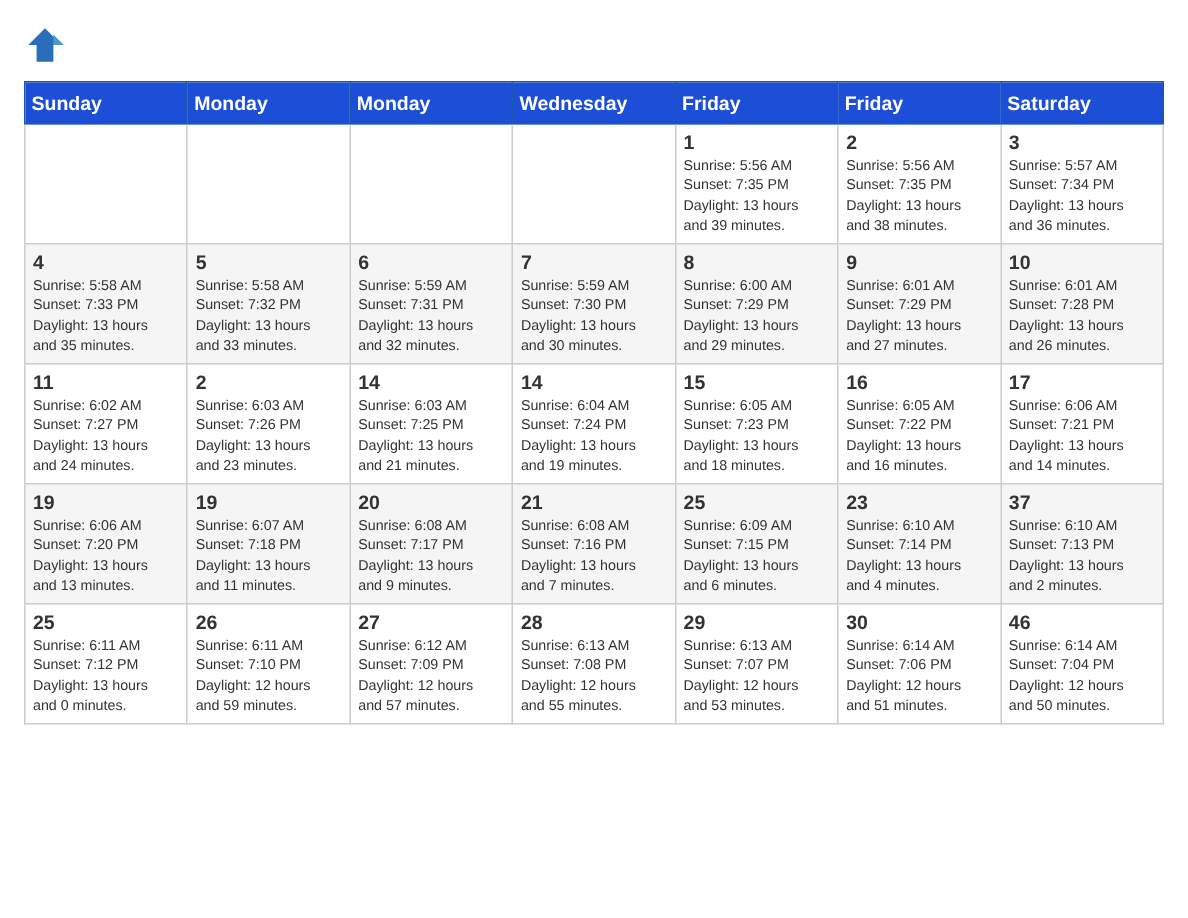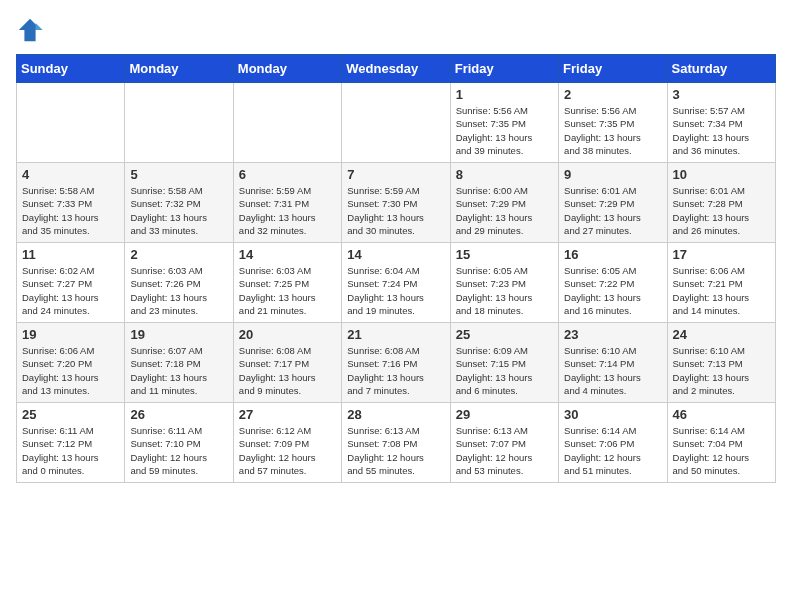--- a/index.html
+++ b/index.html
@@ -222,21 +222,21 @@
         </td>
         <td>
           <span class="day-number">25</span>
           <div class="day-info">Sunrise: 6:09 AM<br>Sunset: 7:15 PM<br>Daylight: 13 hours<br>and 6 minutes.</div>
         </td>
         <td>
           <span class="day-number">23</span>
           <div class="day-info">Sunrise: 6:10 AM<br>Sunset: 7:14 PM<br>Daylight: 13 hours<br>and 4 minutes.</div>
         </td>
         <td>
-          <span class="day-number">24</span>
+          <span class="day-number">37</span>
           <div class="day-info">Sunrise: 6:10 AM<br>Sunset: 7:13 PM<br>Daylight: 13 hours<br>and 2 minutes.</div>
         </td>
       </tr>
       <tr>
         <td>
           <span class="day-number">25</span>
           <div class="day-info">Sunrise: 6:11 AM<br>Sunset: 7:12 PM<br>Daylight: 13 hours<br>and 0 minutes.</div>
         </td>
         <td>
           <span class="day-number">26</span>

